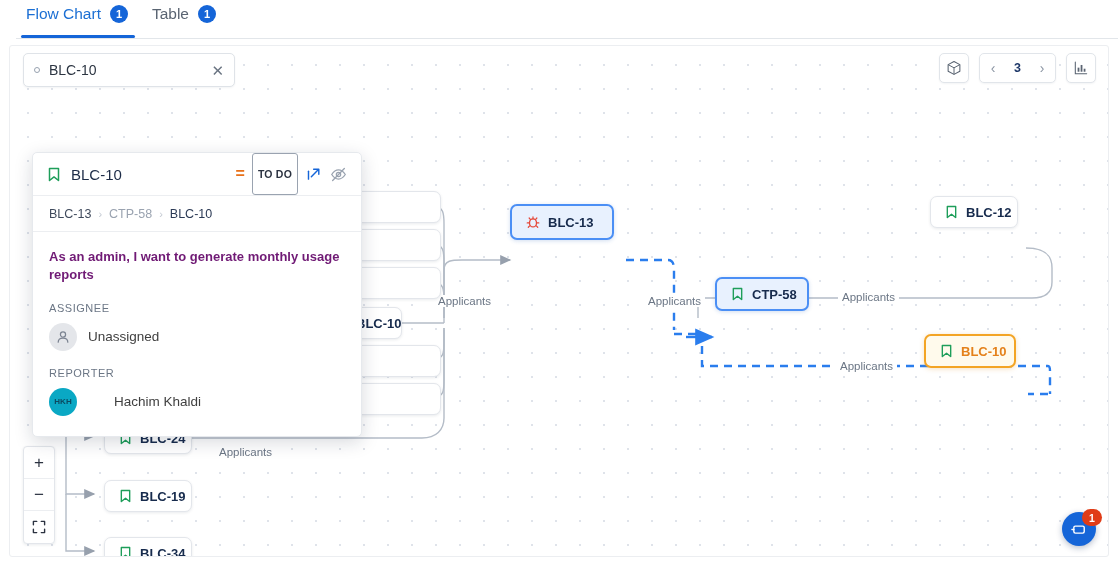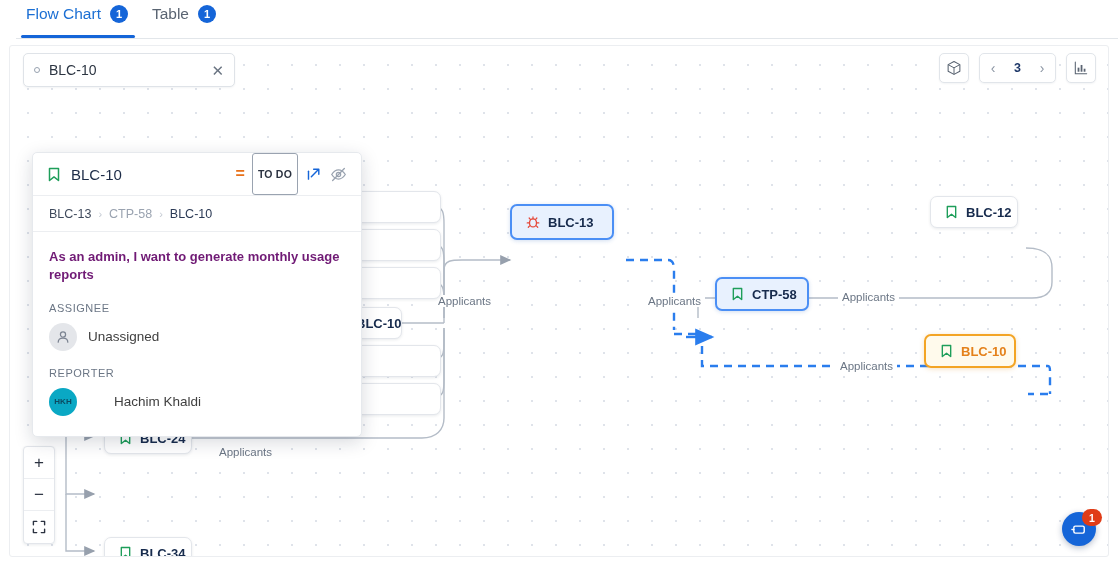--- a/index.html
+++ b/index.html
@@ -259,20 +259,26 @@
     <div class="node blank" style="left:339px; top:299px; width:92px;"></div>
     <div class="node blank" style="left:339px; top:337px; width:92px;"></div>
 
     <div class="node" style="left:94px; top:376px; width:88px;">
       <svg class="ic" width="13" height="14" viewBox="0 0 14 15">
         <path d="M2.5,1.5 h9 v12 l-4.5,-3.6 l-4.5,3.6 z" fill="none" stroke="#1e9e5a" stroke-width="1.5" stroke-linejoin="round"></path>
       </svg>
       <span>BLC-24</span>
     </div>
 
+    <div class="node" style="left:94px; top:434px; width:88px;">
+      <svg class="ic" width="13" height="14" viewBox="0 0 14 15">
+        <path d="M2.5,1.5 h9 v12 l-4.5,-3.6 l-4.5,3.6 z" fill="none" stroke="#1e9e5a" stroke-width="1.5" stroke-linejoin="round"></path>
+      </svg>
+      <span>BLC-19</span>
+    </div>
 
     <div class="node" style="left:94px; top:491px; width:88px;">
       <svg class="ic" width="13" height="14" viewBox="0 0 14 15">
         <path d="M2.5,1.5 h9 v12 l-4.5,-3.6 l-4.5,3.6 z" fill="none" stroke="#1e9e5a" stroke-width="1.5" stroke-linejoin="round"></path>
       </svg>
       <span>BLC-34</span>
     </div>
 
     <div class="node sel" style="left:500px; top:158px; width:104px; height:36px;">
       <svg class="ic" width="14" height="14" viewBox="0 0 16 16">

